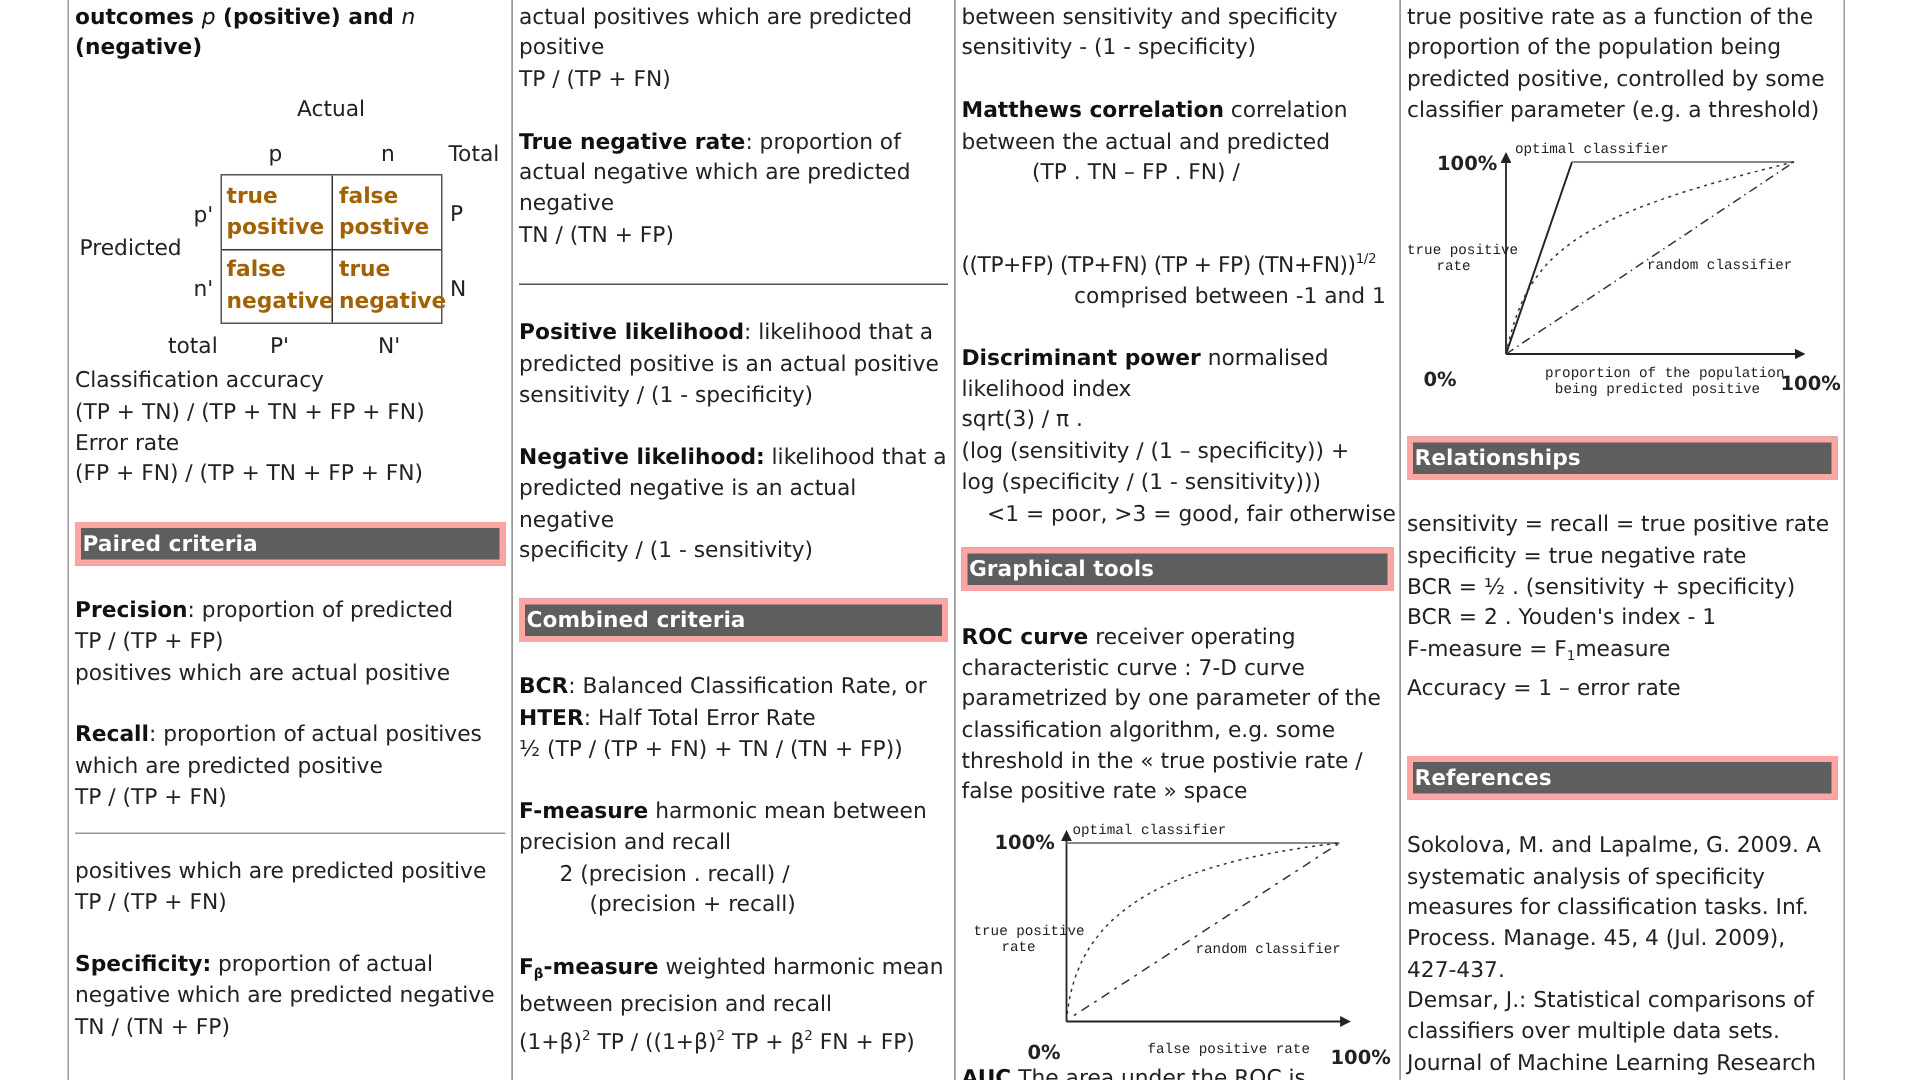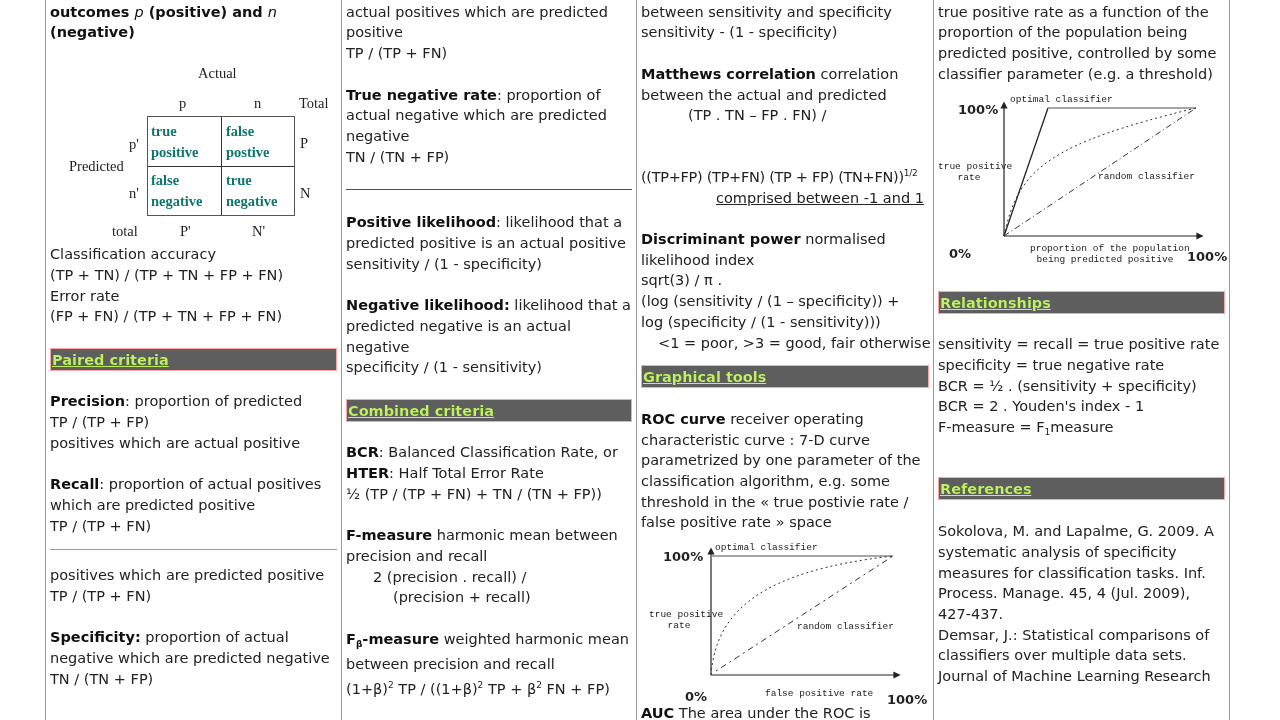--- a/index.html
+++ b/index.html
@@ -16,42 +16,42 @@
     overflow: hidden;
   }
   #col1 { left: 45px; width: 297px; }
   #col2 { left: 341px; width: 296px; }
   #col3 { left: 636px; width: 298px; }
   #col4 { left: 933px; width: 297px; }
   .b { font-weight: bold; color: #111; }
   .line { white-space: nowrap; }
   .gap { height: 20.7px; }
   .hdr {
-    background: #5e5e5e; color: #bef264; font-weight: bold;
+    background: #5e5e5e; color: #ffffff; font-weight: bold;
     margin: 0 0; padding: 0 1px; height: 21px; line-height: 22px;
-    border: 1px solid #fca5a5; text-shadow: 0 0 0 #111; text-decoration: underline;
+    border: 4px solid #fca5a5; text-shadow: 0 0 0 #111;
   }
   .rule { border-top: 1px solid #9a9a9a; margin: 9px 0 9px 0; }
   .rule.dark { border-top-color: #555; }
   .indent1 { padding-left: 27px; }
   .indent2 { padding-left: 47px; }
-  .indent3 { padding-left: 75px; text-decoration: underline; }
+  .indent3 { padding-left: 75px; }
   .indent4 { padding-left: 17px; }
   .sub { font-size: 9px; vertical-align: -3px; }
   .sup { font-size: 9px; vertical-align: 6px; }
   
-  .cm { position: relative; height: 180px; font-size: 14.5px; font-family: Liberation Serif, serif; }
+  .cm { position: relative; height: 180px; font-size: 14.5px; }
   .cm span { position: absolute; white-space: nowrap; }
   .cm .grid {
     position: absolute; left: 97px; top: 52px; width: 148px; height: 100px;
     border: 1px solid #555; box-sizing: border-box;
   }
   .cm .grid .vl { position: absolute; left: 73px; top: 0; bottom: 0; border-left: 1px solid #333; }
   .cm .grid .hl { position: absolute; top: 49px; left: 0; right: 0; border-top: 1px solid #333; }
-  .cm .cell { position: absolute; line-height: 20.5px; font-weight: bold; color: #0f766e; }
+  .cm .cell { position: absolute; line-height: 20.5px; font-weight: bold; color: #a16207; }
   
   .chart { position: relative; }
   .chart svg { position: absolute; left: 0; top: 0; }
   .chart .lbl { position: absolute; white-space: nowrap; }
   .small { font-size: 9.5px; line-height: 11px; color: #222; font-family: Liberation Mono, monospace; }
   .pct { font-size: 13px; font-weight: bold; }
 </style>
 </head>
 <body>
 
@@ -64,21 +64,21 @@
     <i style="font-weight:normal">n</i>
   </div>
   <div class="line b">(negative)</div>
 
   <div class="cm">
     <span style="left:148px; top:20px;">Actual</span>
     <span style="left:129px; top:50px;">p</span>
     <span style="left:204px; top:50px;">n</span>
     <span style="left:249px; top:50px;">Total</span>
     <span style="left:79px; top:91px;">p'</span>
-    <span style="left:19px; top:113px;">Predicted</span>
+    <span style="left:3px; top:113px;">Predicted</span>
     <span style="left:79px; top:140px;">n'</span>
     <span style="left:250px; top:90px;">P</span>
     <span style="left:250px; top:140px;">N</span>
     <span style="left:62px; top:178px;">total</span>
     <span style="left:130px; top:178px;">P'</span>
     <span style="left:202px; top:178px;">N'</span>
     <div class="grid" style="top:73px;">
       <div class="vl"></div>
       <div class="hl"></div>
       <div class="cell" style="left:3px; top:4px;">
@@ -250,20 +250,21 @@
     <span class="lbl pct" style="left:249px; top:148px;">100%</span>
   </div>
 
   <div class="hdr" style="margin-top:-4px;">Relationships</div>
   <div class="gap"></div>
   <div class="line">sensitivity = recall = true positive rate</div>
   <div class="line">specificity = true negative rate</div>
   <div class="line">BCR = ½ . (sensitivity + specificity)</div>
   <div class="line">BCR = 2 . Youden's index - 1</div>
   <div class="line"><span>F-measure = F</span><span class="sub">1</span><span>measure</span></div>
+  <div class="line">Accuracy = 1 – error rate</div>
   <div class="gap"></div>
   <div class="gap" style="height:14px;"></div>
   <div class="hdr">References</div>
   <div class="gap"></div>
   <div class="line">Sokolova, M. and Lapalme, G. 2009. A</div>
   <div class="line">systematic analysis of specificity</div>
   <div class="line">measures for classification tasks. Inf.</div>
   <div class="line">Process. Manage. 45, 4 (Jul. 2009),</div>
   <div class="line">427-437.</div>
   <div class="line">Demsar, J.: Statistical comparisons of</div>

